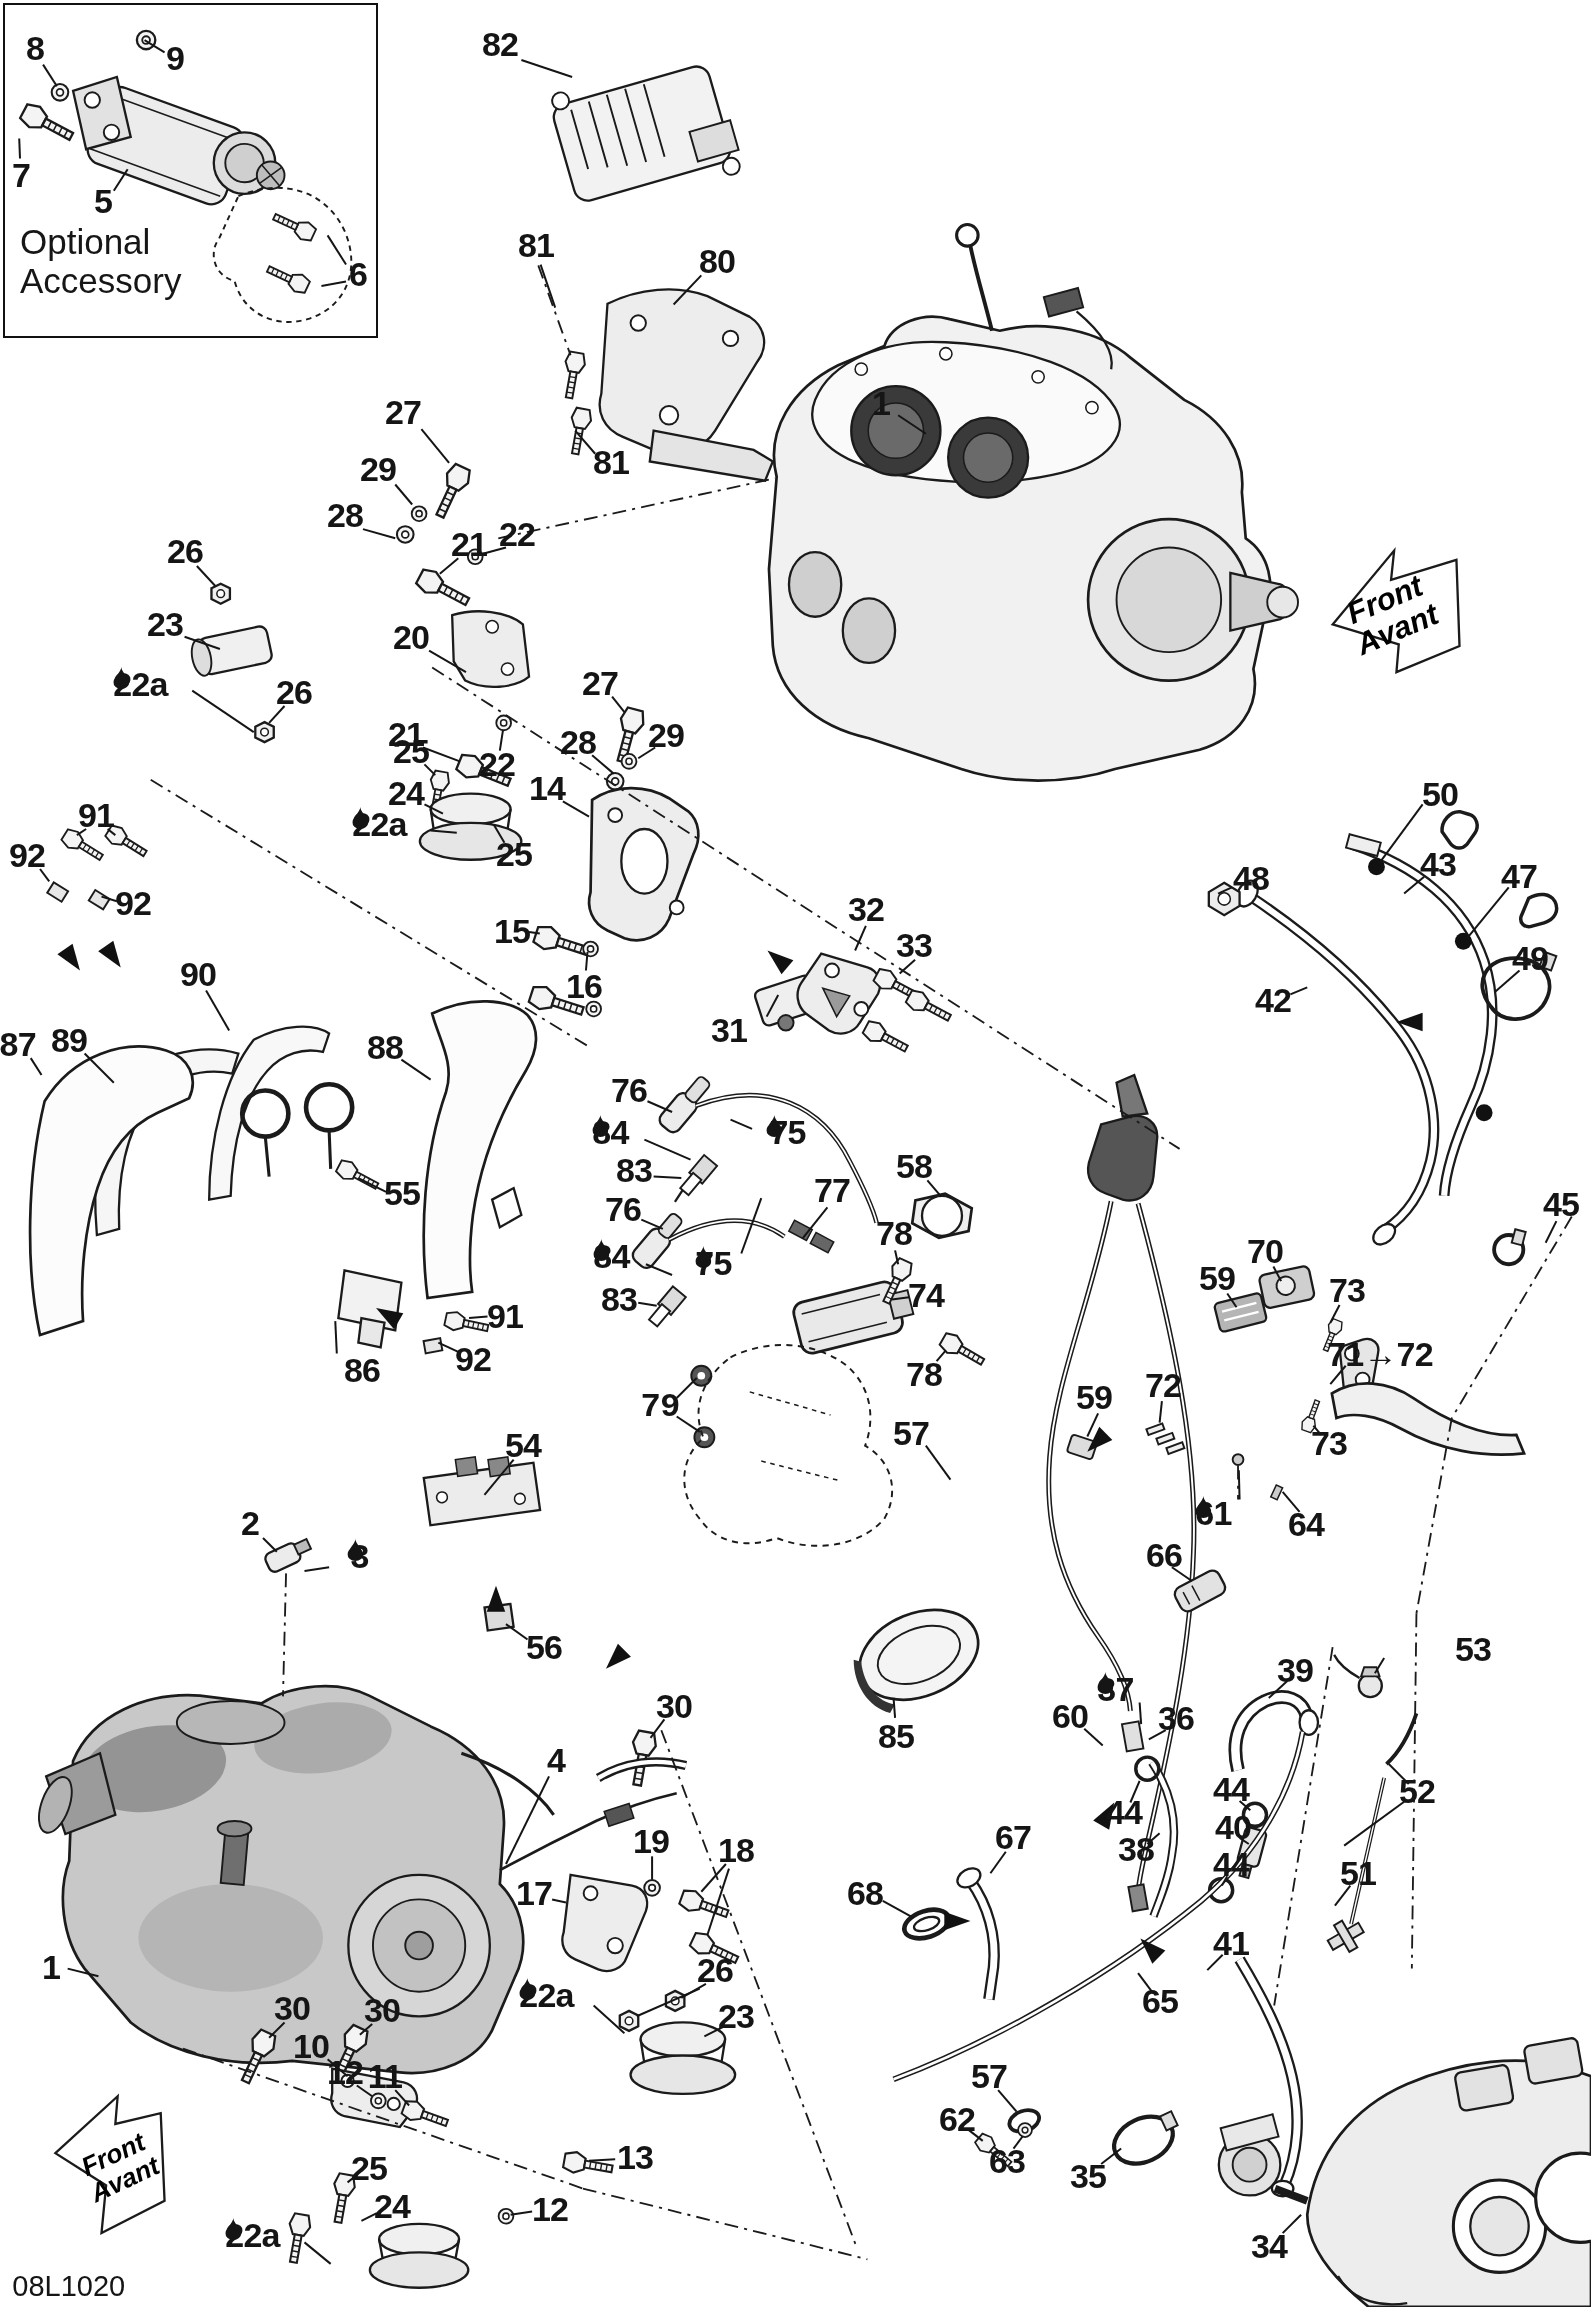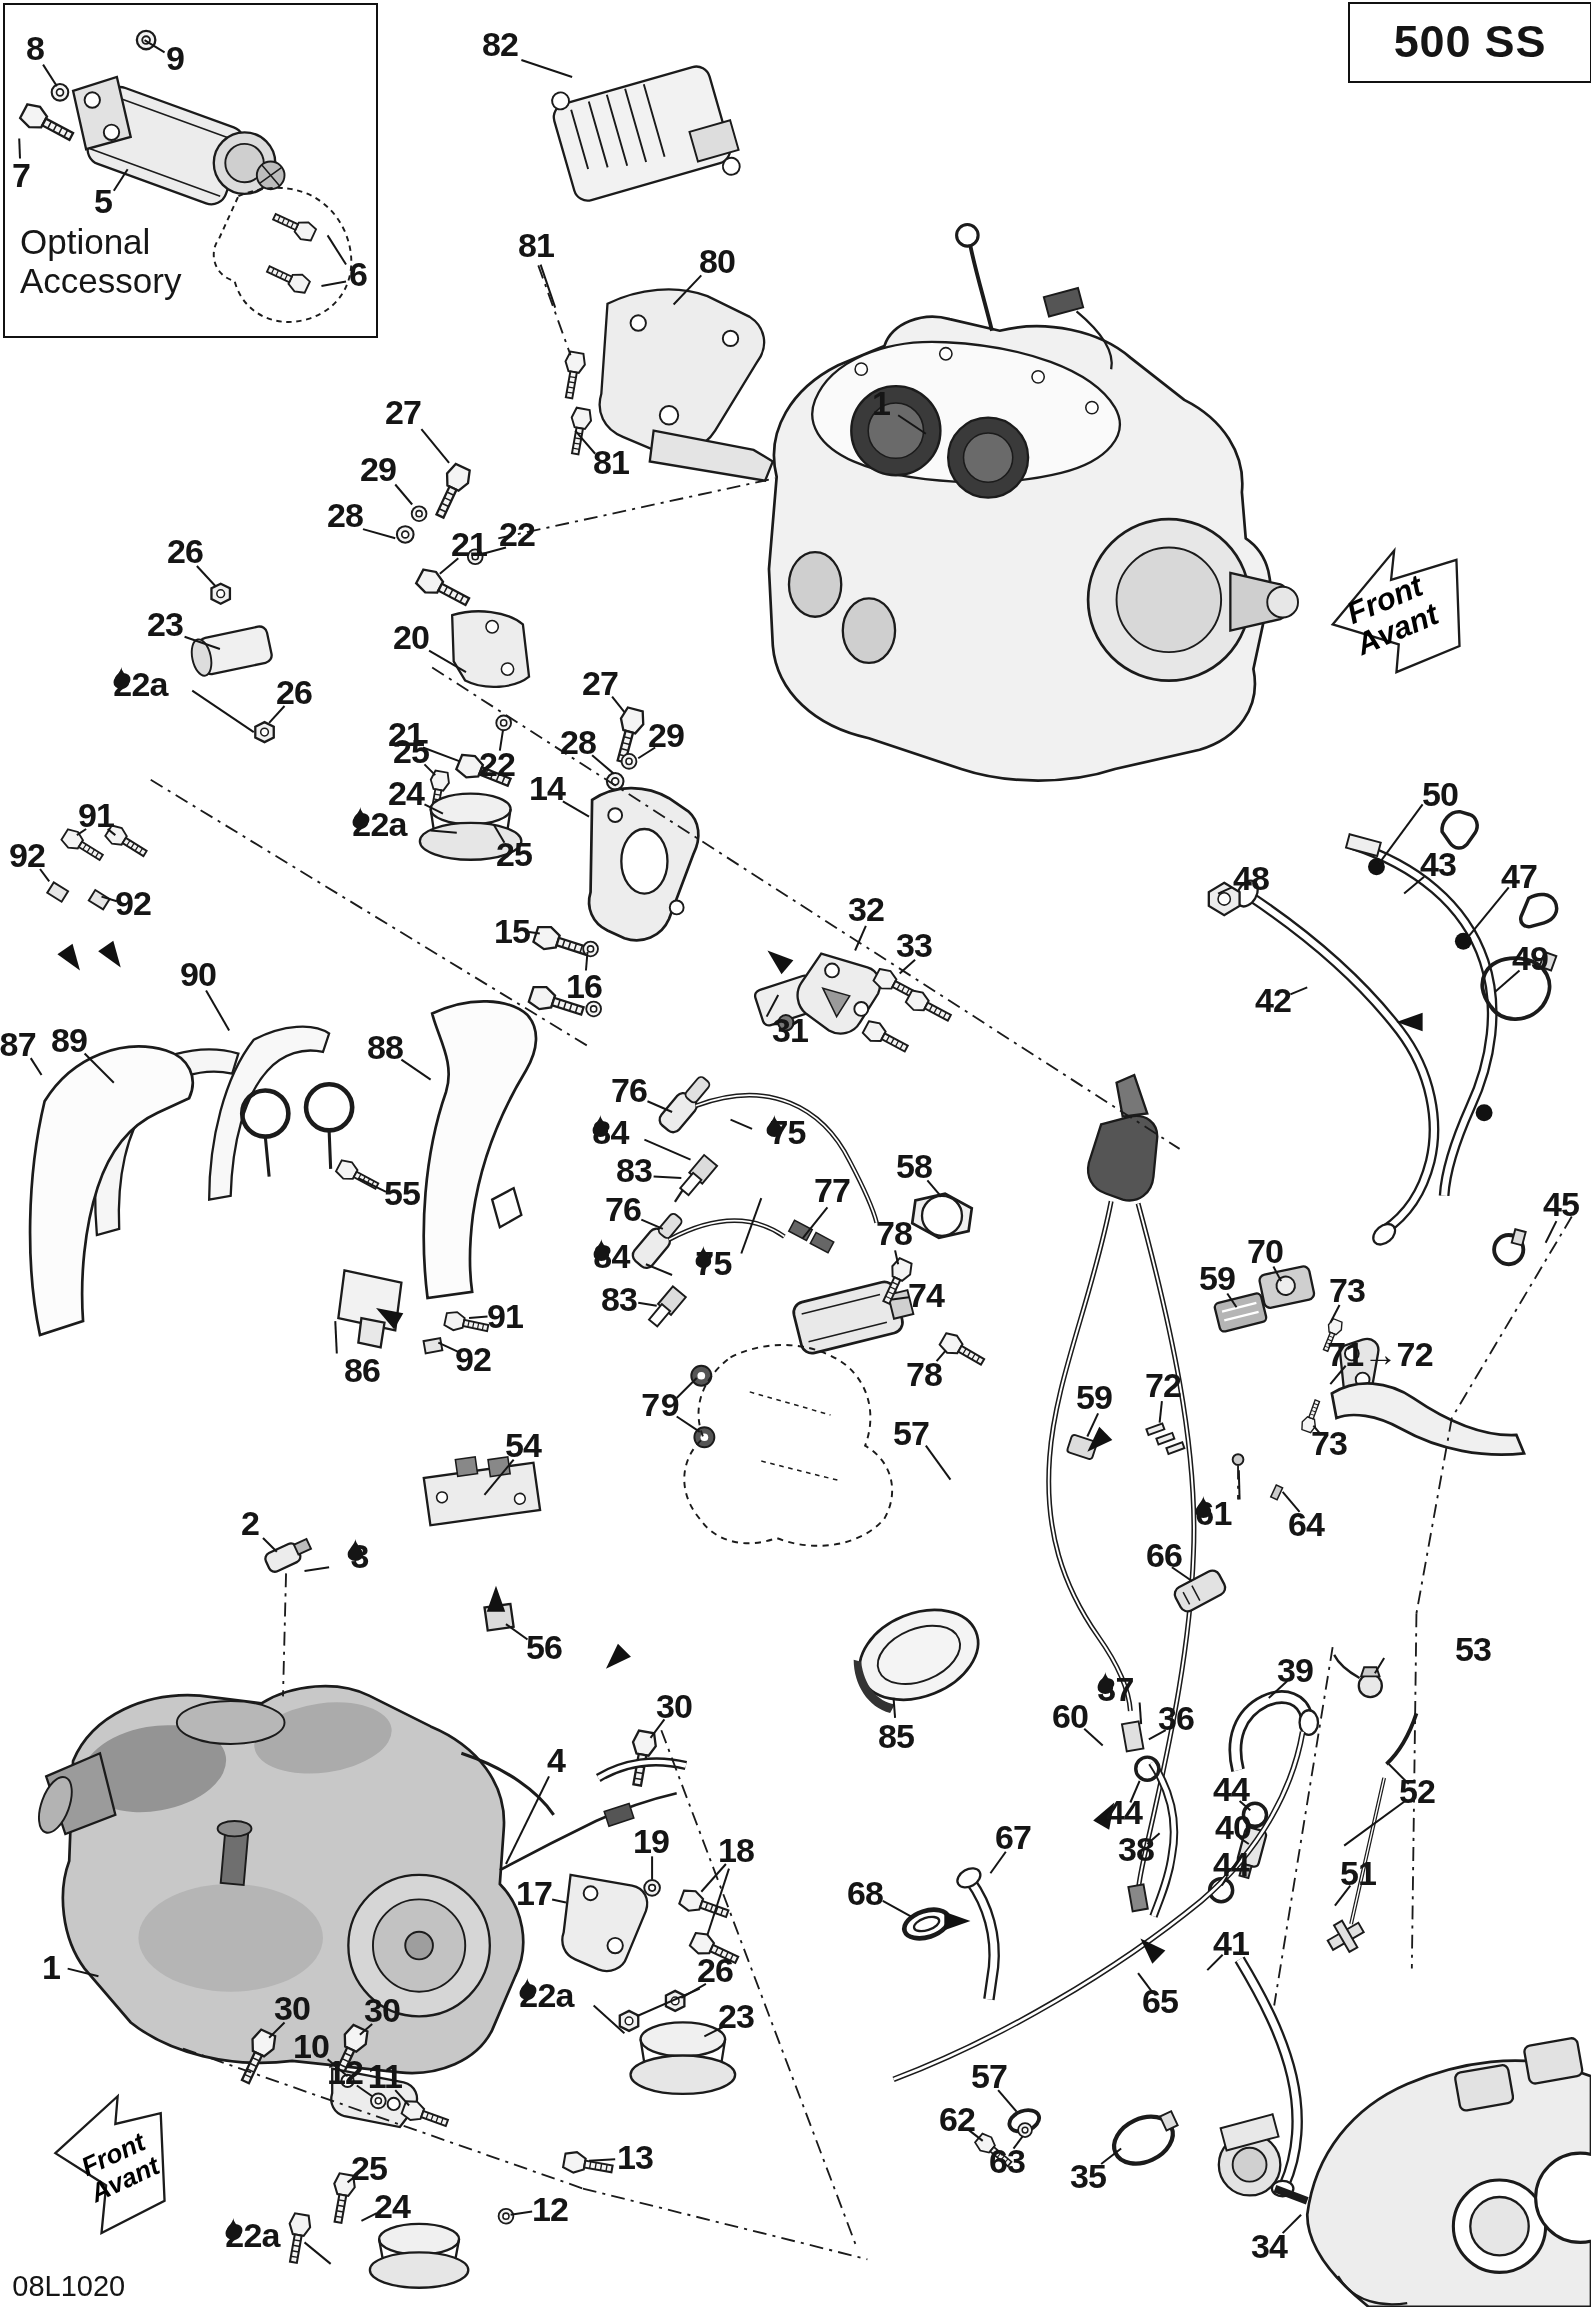--- a/index.html
+++ b/index.html
@@ -676,21 +676,21 @@
       </div>
       <div class="callout" style="left: 666px; top: 735px;">
         <span>29</span>
       </div>
       <div class="callout" style="left: 512px; top: 931px;">
         <span>15</span>
       </div>
       <div class="callout" style="left: 584px; top: 986px;">
         <span>16</span>
       </div>
-      <div class="callout" style="left: 790px; top: 1030px; justify-content: center;">
+      <div class="callout" style="left: 729px; top: 1030px; justify-content: center;">
         <span>31</span>
       </div>
       <div class="callout" style="left: 866px; top: 909px;">
         <span>32</span>
       </div>
       <div class="callout" style="left: 914px; top: 945px;">
         <span>33</span>
       </div>
       <div class="callout" style="left: 27px; top: 855px;">
         <span>92</span>
@@ -996,23 +996,20 @@
         <span>51</span>
       </div>
       <div class="callout" style="left: 1417px; top: 1791px;">
         <span>52</span>
       </div>
       <div class="callout" style="left: 1473px; top: 1649px;">
         <span>53</span>
       </div>
     </div>
 
-  <div id="modelBox">
-    <span>500 SS</span>
-  </div>
   <div id="optionalBox"></div>
   <div id="optionalText">
     <div>Optional</div>
     <div>Accessory</div>
   </div>
   <div id="partCode">08L1020</div>
 </div>
 
 
 </body></html>

